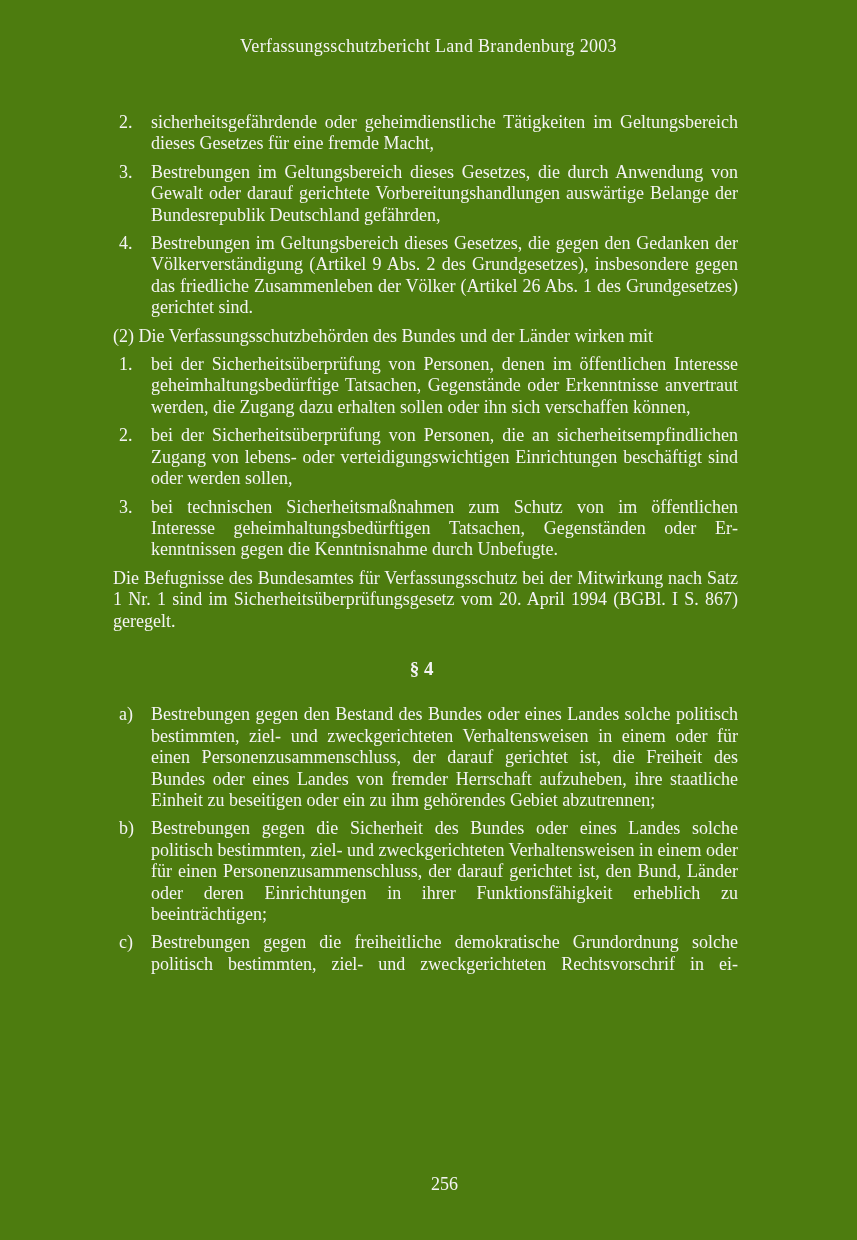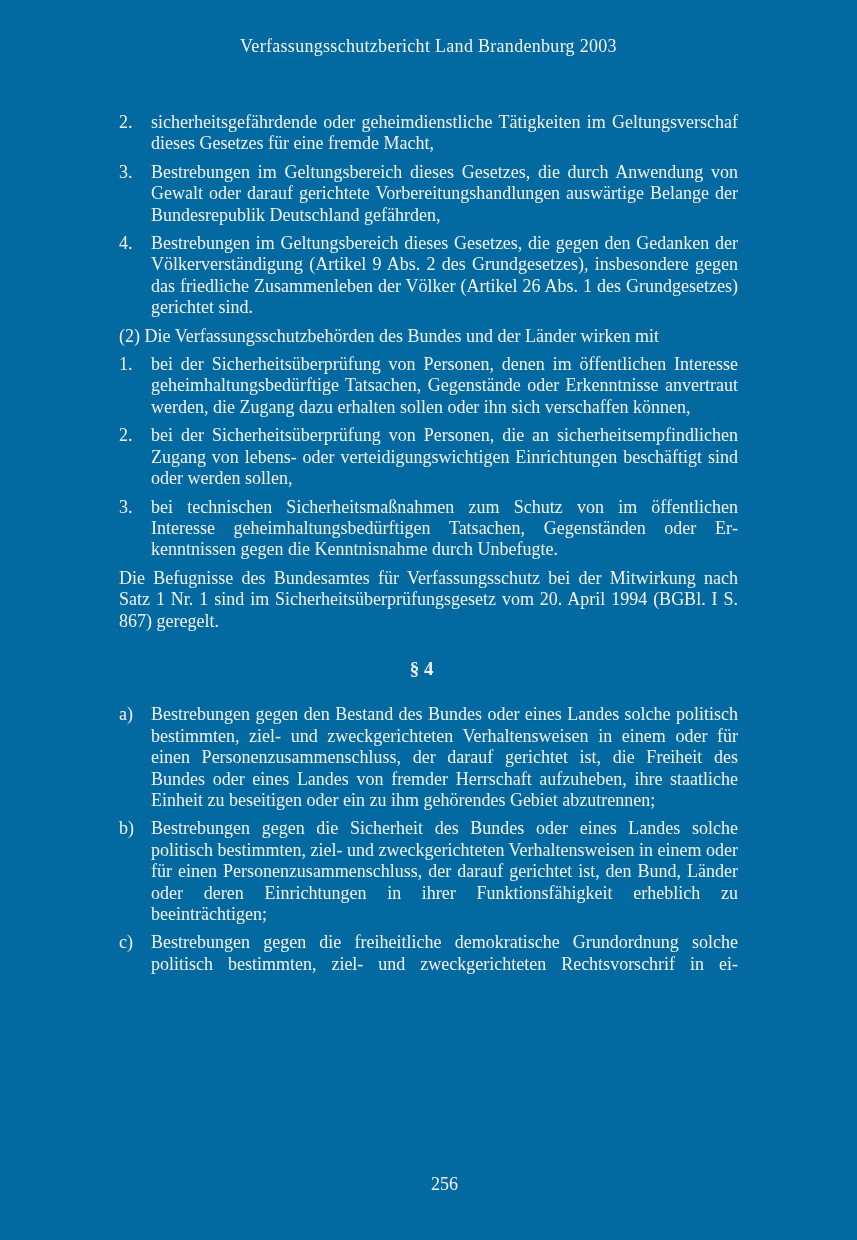--- a/index.html
+++ b/index.html
@@ -4,21 +4,21 @@
 <style>
   html, body {
     margin: 0;
     padding: 0;
     background: #000000;
   }
   .page {
     position: relative;
     width: 857px;
     height: 1240px;
-    background: #0369a1;
+    background: #4d7c0f;
     color: #f4f4f4;
     font-family: "Liberation Serif", serif;
     font-size: 18px;
     line-height: 21.4px;
     overflow: hidden;
   }
   .running-header {
     position: absolute;
     top: 36px;
     left: 0;
@@ -26,21 +26,21 @@
     text-align: center;
     letter-spacing: 0.3px;
   }
   .content {
     position: absolute;
     left: 105px;
     top: 112px;
     width: 633px;
   }
   .para {
-    margin: 0 0 7px 14px;
+    margin: 0 0 7px 8px;
     text-align: justify;
   }
   .li {
     display: flex;
     margin: 0 0 7px 0;
   }
   .li .marker {
     flex: 0 0 32px;
     padding-left: 14px;
   }
@@ -72,21 +72,21 @@
 <body>
 
 <div class="page">
 
   <div class="running-header">Verfassungsschutzbericht Land Brandenburg 2003</div>
 
   <div class="content">
 
     <div class="li">
       <span class="marker">2.</span>
-      <div class="li-text">sicherheitsgefährdende oder geheimdienstliche Tätigkeiten im Geltungs­verschaf dieses Gesetzes für eine fremde Macht,</div>
+      <div class="li-text">sicherheitsgefährdende oder geheimdienstliche Tätigkeiten im Geltungs­bereich dieses Gesetzes für eine fremde Macht,</div>
     </div>
     <div class="li">
       <span class="marker">3.</span>
       <div class="li-text">Bestrebungen im Geltungsbereich dieses Gesetzes, die durch Anwendung von Gewalt oder darauf gerichtete Vorbereitungshandlungen auswärtige Belange der Bundesrepublik Deutschland gefährden,</div>
     </div>
     <div class="li">
       <span class="marker">4.</span>
       <div class="li-text">Bestrebungen im Geltungsbereich dieses Gesetzes, die gegen den Gedan­ken der Völkerverständigung (Artikel 9 Abs. 2 des Grundgesetzes), insbe­sondere gegen das friedliche Zusammenleben der Völker (Artikel 26 Abs. 1 des Grundgesetzes) gerichtet sind.</div>
     </div>
 

